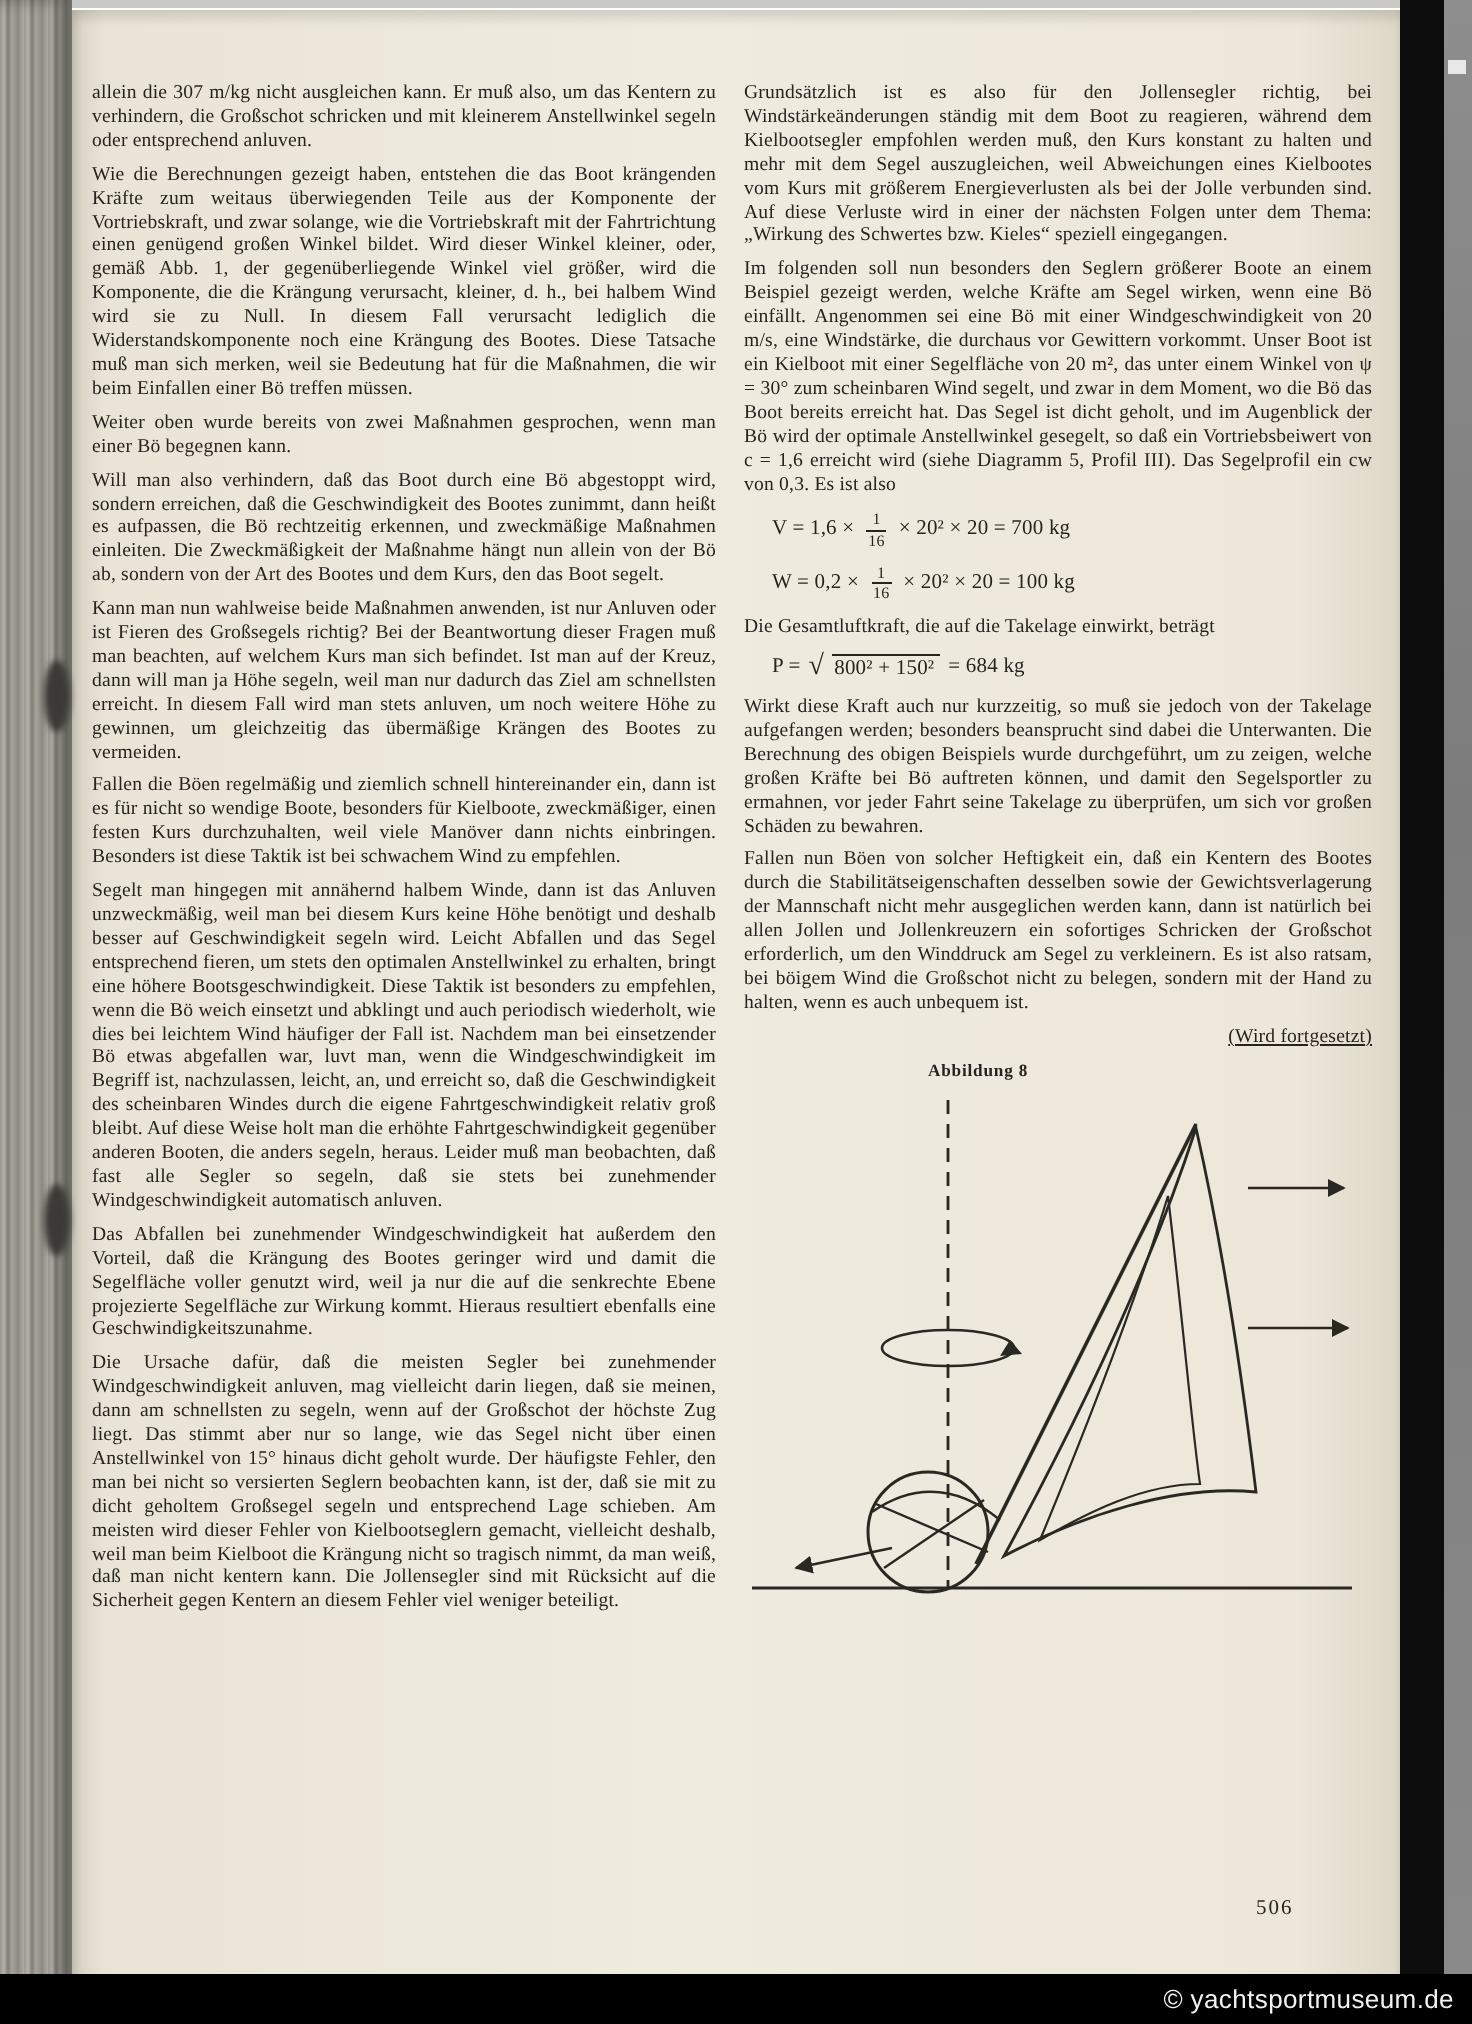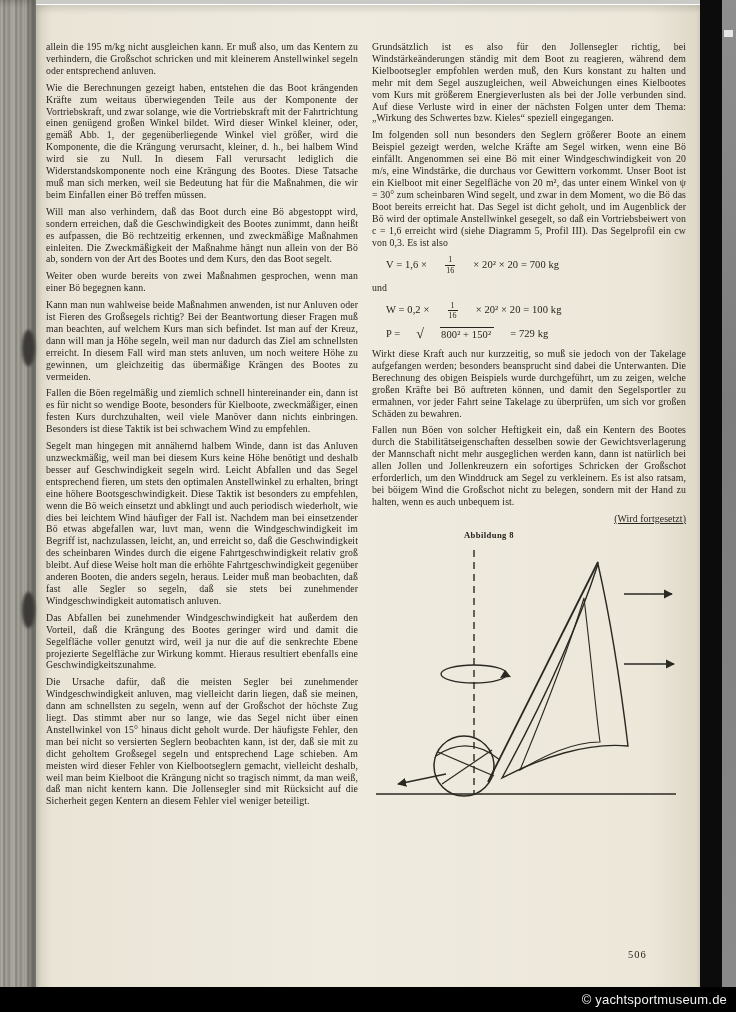--- a/index.html
+++ b/index.html
@@ -22,21 +22,21 @@
   .right-tick{position:absolute;left:724px;top:30px;width:9px;height:7px;background:#e8e8e6;}
   
   .page{position:absolute;left:36px;top:5px;width:666px;height:1007px;overflow:hidden;
     background:linear-gradient(90deg,#d6d0c1 0px,#e9e4d6 16px,#efebdf 45%,#ece7d9 92%,#ddd7c7 100%);
     box-shadow:inset 0 4px 6px rgba(0,0,0,.12), inset 0 -4px 6px rgba(0,0,0,.1);}
   .col{position:absolute;top:36px;font-size:9.8px;line-height:11.9px;color:#26241f;
     text-align:justify;letter-spacing:.1px;}
   .col p{margin:0 0 5px 0;}
   .col-left{left:10px;width:312px;}
   .col-right{left:336px;width:314px;}
-  .formula{margin:7px 0 7px 14px;font-size:10.5px;text-align:left;display:flex;align-items:center;gap:16px;color:#26241f;}
+  .formula{margin:7px 0 7px 14px;font-size:10.5px;text-align:left;display:flex;align-items:center;gap:4px;color:#26241f;}
   .frac{display:inline-flex;flex-direction:column;align-items:center;font-size:8px;line-height:1.15;vertical-align:middle;}
   .frac .num{display:block;border-bottom:1px solid #26241f;padding:0 3px;}
   .frac .den{display:block;padding:0 3px;text-align:right;}
   .radical{font-size:14px;line-height:10px;}
   .radicand{border-top:1px solid #26241f;padding:1px 3px 0 1px;}
   .continuation{text-align:right !important;text-decoration:underline;}
   .figure{margin-top:0;}
   .figure-label{font-weight:bold;font-size:8.6px;letter-spacing:.4px;margin:0 0 4px 92px;text-align:left;}
   .page-number{position:absolute;left:592px;top:944px;font-size:10.5px;letter-spacing:1px;color:#26241f;}
   
@@ -47,61 +47,61 @@
 </style>
 </head>
 <body>
 
 <div class="scan">
   <div class="top-edge"></div>
 
   <div class="page">
 
     <div class="col col-left">
-      <p>allein die 195 m/kg nicht ausgleichen kann. Er muß also, um das Kentern zu verhindern, die Großschot schricken und mit kleinerem Anstellwinkel segeln oder entsprechend anluven.</p>
+      <p>allein die 307 m/kg nicht ausgleichen kann. Er muß also, um das Kentern zu verhindern, die Großschot schricken und mit kleinerem Anstellwinkel segeln oder entsprechend anluven.</p>
       <p>Wie die Berechnungen gezeigt haben, entstehen die das Boot krängenden Kräfte zum weitaus überwiegenden Teile aus der Komponente der Vortriebskraft, und zwar solange, wie die Vortriebskraft mit der Fahrtrichtung einen genügend großen Winkel bildet. Wird dieser Winkel kleiner, oder, gemäß Abb. 1, der gegenüberliegende Winkel viel größer, wird die Komponente, die die Krängung verursacht, kleiner, d. h., bei halbem Wind wird sie zu Null. In diesem Fall verursacht lediglich die Widerstandskomponente noch eine Krängung des Bootes. Diese Tatsache muß man sich merken, weil sie Bedeutung hat für die Maßnahmen, die wir beim Einfallen einer Bö treffen müssen.</p>
+      <p>Weiter oben wurde bereits von zwei Maßnahmen gesprochen, wenn man einer Bö begegnen kann.</p>
       <p>Will man also verhindern, daß das Boot durch eine Bö abgestoppt wird, sondern erreichen, daß die Geschwindigkeit des Bootes zunimmt, dann heißt es aufpassen, die Bö rechtzeitig erkennen, und zweckmäßige Maßnahmen einleiten. Die Zweckmäßigkeit der Maßnahme hängt nun allein von der Bö ab, sondern von der Art des Bootes und dem Kurs, den das Boot segelt.</p>
-      <p>Weiter oben wurde bereits von zwei Maßnahmen gesprochen, wenn man einer Bö begegnen kann.</p>
       <p>Kann man nun wahlweise beide Maßnahmen anwenden, ist nur Anluven oder ist Fieren des Großsegels richtig? Bei der Beantwortung dieser Fragen muß man beachten, auf welchem Kurs man sich befindet. Ist man auf der Kreuz, dann will man ja Höhe segeln, weil man nur dadurch das Ziel am schnellsten erreicht. In diesem Fall wird man stets anluven, um noch weitere Höhe zu gewinnen, um gleichzeitig das übermäßige Krängen des Bootes zu vermeiden.</p>
       <p>Fallen die Böen regelmäßig und ziemlich schnell hintereinander ein, dann ist es für nicht so wendige Boote, besonders für Kielboote, zweckmäßiger, einen festen Kurs durchzuhalten, weil viele Manöver dann nichts einbringen. Besonders ist diese Taktik ist bei schwachem Wind zu empfehlen.</p>
       <p>Segelt man hingegen mit annähernd halbem Winde, dann ist das Anluven unzweckmäßig, weil man bei diesem Kurs keine Höhe benötigt und deshalb besser auf Geschwindigkeit segeln wird. Leicht Abfallen und das Segel entsprechend fieren, um stets den optimalen Anstellwinkel zu erhalten, bringt eine höhere Bootsgeschwindigkeit. Diese Taktik ist besonders zu empfehlen, wenn die Bö weich einsetzt und abklingt und auch periodisch wiederholt, wie dies bei leichtem Wind häufiger der Fall ist. Nachdem man bei einsetzender Bö etwas abgefallen war, luvt man, wenn die Windgeschwindigkeit im Begriff ist, nachzulassen, leicht, an, und erreicht so, daß die Geschwindigkeit des scheinbaren Windes durch die eigene Fahrtgeschwindigkeit relativ groß bleibt. Auf diese Weise holt man die erhöhte Fahrtgeschwindigkeit gegenüber anderen Booten, die anders segeln, heraus. Leider muß man beobachten, daß fast alle Segler so segeln, daß sie stets bei zunehmender Windgeschwindigkeit automatisch anluven.</p>
       <p>Das Abfallen bei zunehmender Windgeschwindigkeit hat außerdem den Vorteil, daß die Krängung des Bootes geringer wird und damit die Segelfläche voller genutzt wird, weil ja nur die auf die senkrechte Ebene projezierte Segelfläche zur Wirkung kommt. Hieraus resultiert ebenfalls eine Geschwindigkeitszunahme.</p>
       <p>Die Ursache dafür, daß die meisten Segler bei zunehmender Windgeschwindigkeit anluven, mag vielleicht darin liegen, daß sie meinen, dann am schnellsten zu segeln, wenn auf der Großschot der höchste Zug liegt. Das stimmt aber nur so lange, wie das Segel nicht über einen Anstellwinkel von 15° hinaus dicht geholt wurde. Der häufigste Fehler, den man bei nicht so versierten Seglern beobachten kann, ist der, daß sie mit zu dicht geholtem Großsegel segeln und entsprechend Lage schieben. Am meisten wird dieser Fehler von Kielbootseglern gemacht, vielleicht deshalb, weil man beim Kielboot die Krängung nicht so tragisch nimmt, da man weiß, daß man nicht kentern kann. Die Jollensegler sind mit Rücksicht auf die Sicherheit gegen Kentern an diesem Fehler viel weniger beteiligt.</p>
     </div>
 
     <div class="col col-right">
       <p>Grundsätzlich ist es also für den Jollensegler richtig, bei Windstärkeänderungen ständig mit dem Boot zu reagieren, während dem Kielbootsegler empfohlen werden muß, den Kurs konstant zu halten und mehr mit dem Segel auszugleichen, weil Abweichungen eines Kielbootes vom Kurs mit größerem Energieverlusten als bei der Jolle verbunden sind. Auf diese Verluste wird in einer der nächsten Folgen unter dem Thema: „Wirkung des Schwertes bzw. Kieles“ speziell eingegangen.</p>
       <p>Im folgenden soll nun besonders den Seglern größerer Boote an einem Beispiel gezeigt werden, welche Kräfte am Segel wirken, wenn eine Bö einfällt. Angenommen sei eine Bö mit einer Windgeschwindigkeit von 20 m/s, eine Windstärke, die durchaus vor Gewittern vorkommt. Unser Boot ist ein Kielboot mit einer Segelfläche von 20 m², das unter einem Winkel von ψ = 30° zum scheinbaren Wind segelt, und zwar in dem Moment, wo die Bö das Boot bereits erreicht hat. Das Segel ist dicht geholt, und im Augenblick der Bö wird der optimale Anstellwinkel gesegelt, so daß ein Vortriebsbeiwert von c = 1,6 erreicht wird (siehe Diagramm 5, Profil III). Das Segelprofil ein cw von 0,3. Es ist also</p>
 
       <div class="formula">
         <span>V = 1,6 ×</span>
         <span class="frac">
           <span class="num">1</span>
           <span class="den">16</span>
         </span>
         <span>× 20² × 20 = 700 kg</span>
       </div>
 
-      <p>und</p>
 
       <div class="formula">
         <span>W = 0,2 ×</span>
         <span class="frac">
           <span class="num">1</span>
           <span class="den">16</span>
         </span>
         <span>× 20² × 20 = 100 kg</span>
       </div>
 
+      <p>Die Gesamtluftkraft, die auf die Takelage einwirkt, beträgt</p>
 
       <div class="formula">
         <span>P =</span>
         <span class="radical">√</span>
         <span class="radicand">800² + 150²</span>
-        <span>= 729 kg</span>
+        <span>= 684 kg</span>
       </div>
 
       <p>Wirkt diese Kraft auch nur kurzzeitig, so muß sie jedoch von der Takelage aufgefangen werden; besonders beansprucht sind dabei die Unterwanten. Die Berechnung des obigen Beispiels wurde durchgeführt, um zu zeigen, welche großen Kräfte bei Bö auftreten können, und damit den Segelsportler zu ermahnen, vor jeder Fahrt seine Takelage zu überprüfen, um sich vor großen Schäden zu bewahren.</p>
       <p>Fallen nun Böen von solcher Heftigkeit ein, daß ein Kentern des Bootes durch die Stabilitätseigenschaften desselben sowie der Gewichtsverlagerung der Mannschaft nicht mehr ausgeglichen werden kann, dann ist natürlich bei allen Jollen und Jollenkreuzern ein sofortiges Schricken der Großschot erforderlich, um den Winddruck am Segel zu verkleinern. Es ist also ratsam, bei böigem Wind die Großschot nicht zu belegen, sondern mit der Hand zu halten, wenn es auch unbequem ist.</p>
       <p class="continuation">(Wird fortgesetzt)</p>
 
       <div class="figure">
         <div class="figure-label">Abbildung 8</div>
         <svg width="312" height="262" viewBox="0 0 312 262">
           <defs>

